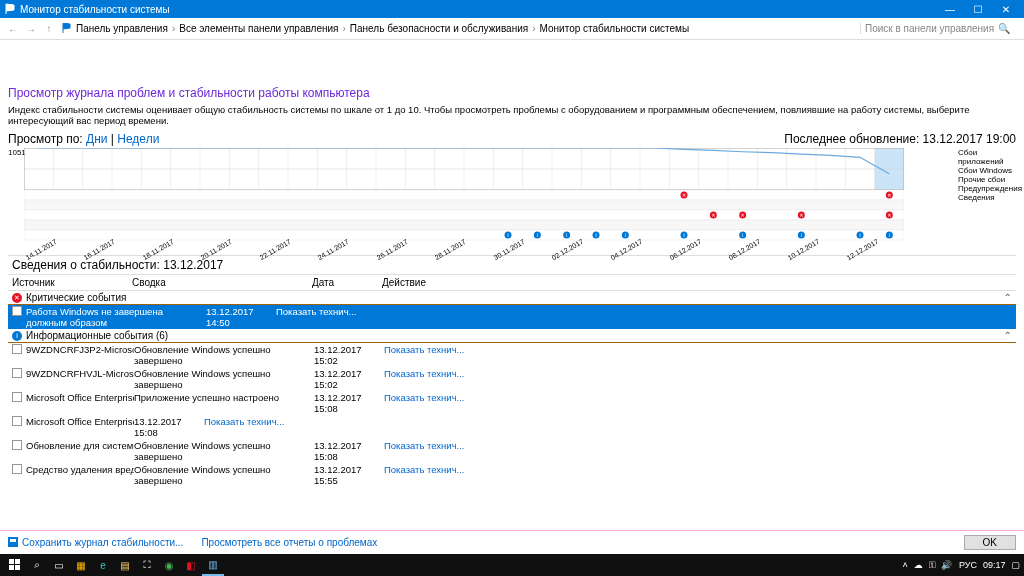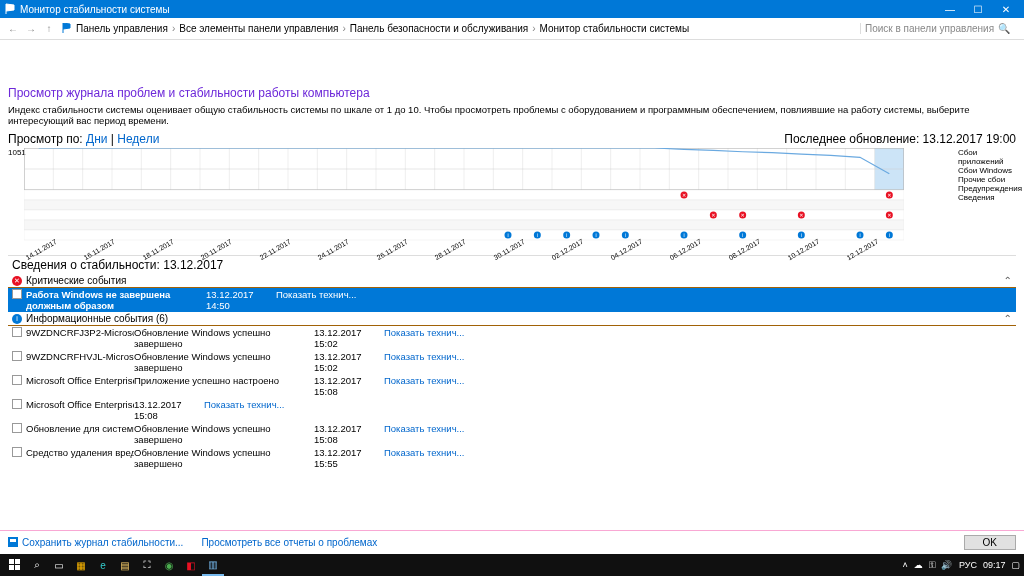--- a/index.html
+++ b/index.html
@@ -225,30 +225,36 @@
       <span>Сбои Windows</span>
       <span>Прочие сбои</span>
       <span>Предупреждения</span>
       <span>Сведения</span>
     </div>
   </div>
 
   <div class="detail-title">
     <span>Сведения о стабильности:</span> <span>13.12.2017</span>
   </div>
+  <div class="colheaders">
+    <div class="col-src">Источник</div>
+    <div class="col-sum">Сводка</div>
+    <div class="col-date">Дата</div>
+    <div class="col-act">Действие</div>
+  </div>
 
   <div class="grouprow">
     <span class="icon icon-error">✕</span>
     <span>Критические события</span>
     <span class="collapse">⌃</span>
   </div>
   <div id="critical-rows">
       <div class="datarow selected">
         <span class="doc-icon"></span>
-        <div class="col-sum" style="width:180px;font-weight:bold;">Работа Windows не завершена должным образом</div>
+        <div class="col-sum" style="width:180px;">Работа Windows не завершена должным образом</div>
         <div class="col-date" style="width:70px;">13.12.2017 14:50</div>
         <div class="col-act"><span class="link">Показать технич...</span></div>
       </div>
     </div>
 
   <div class="grouprow">
     <span class="icon icon-info">i</span>
     <span>Информационные события (6)</span>
     <span class="collapse">⌃</span>
   </div>

